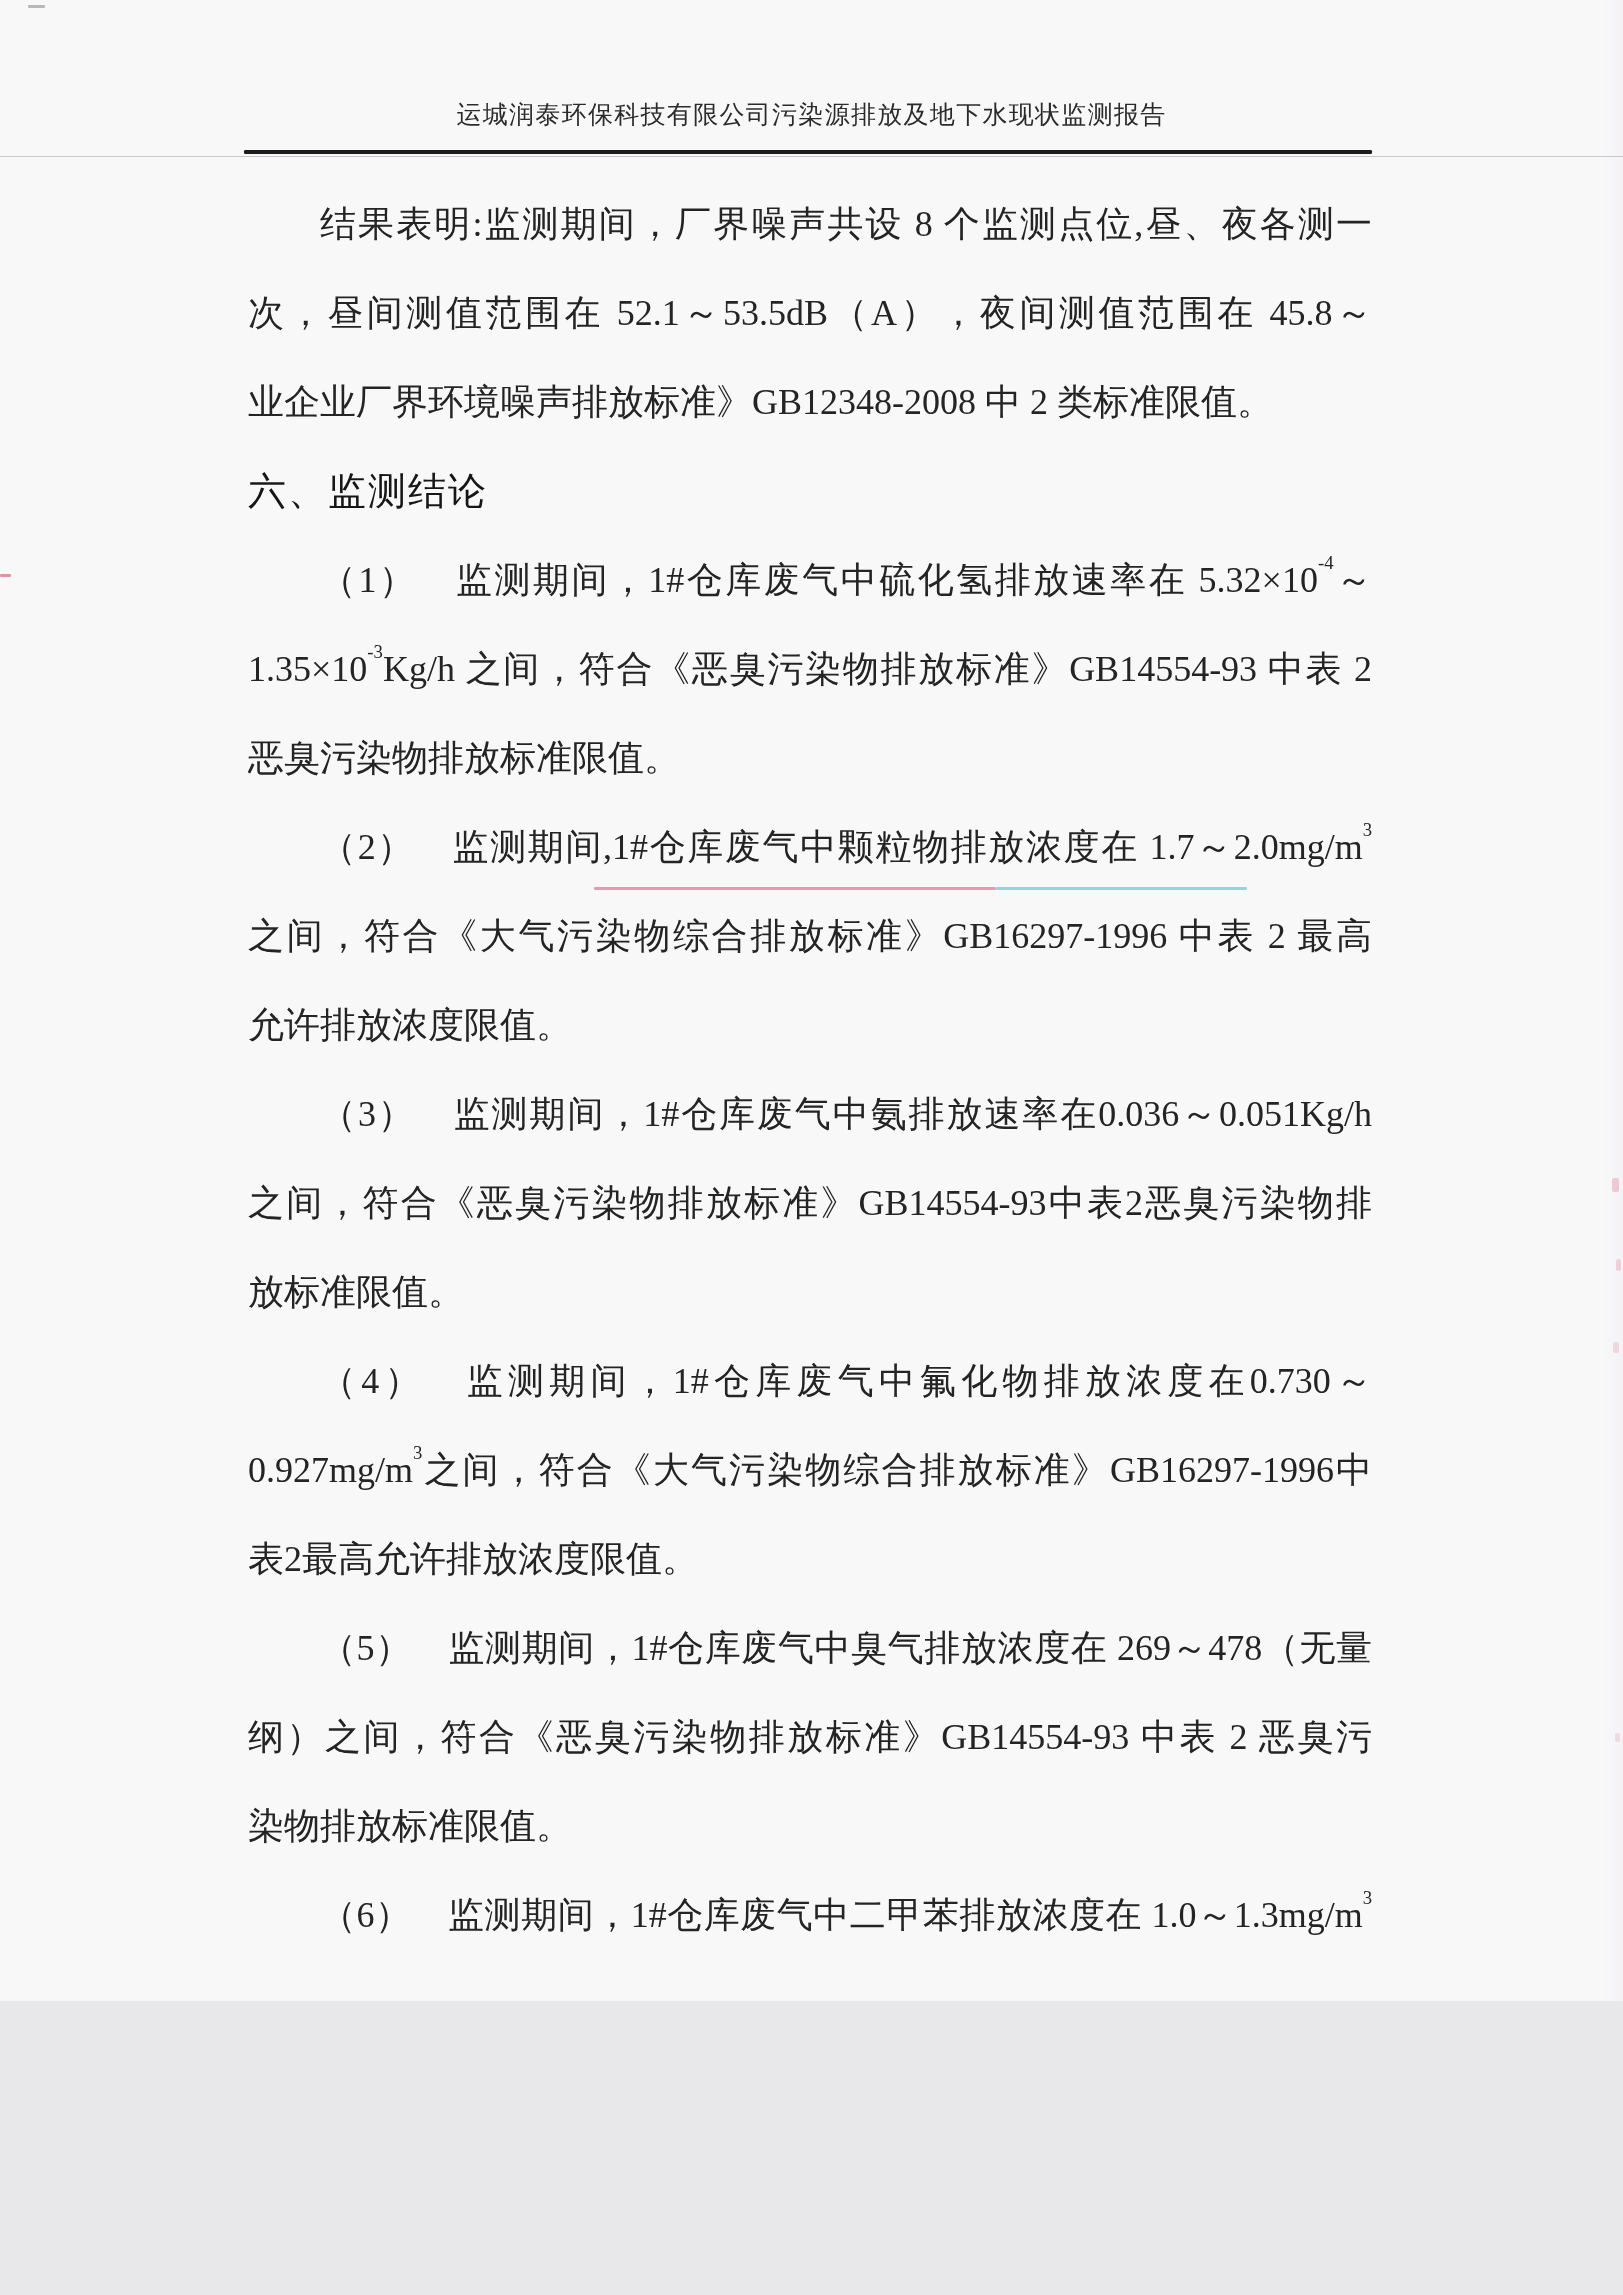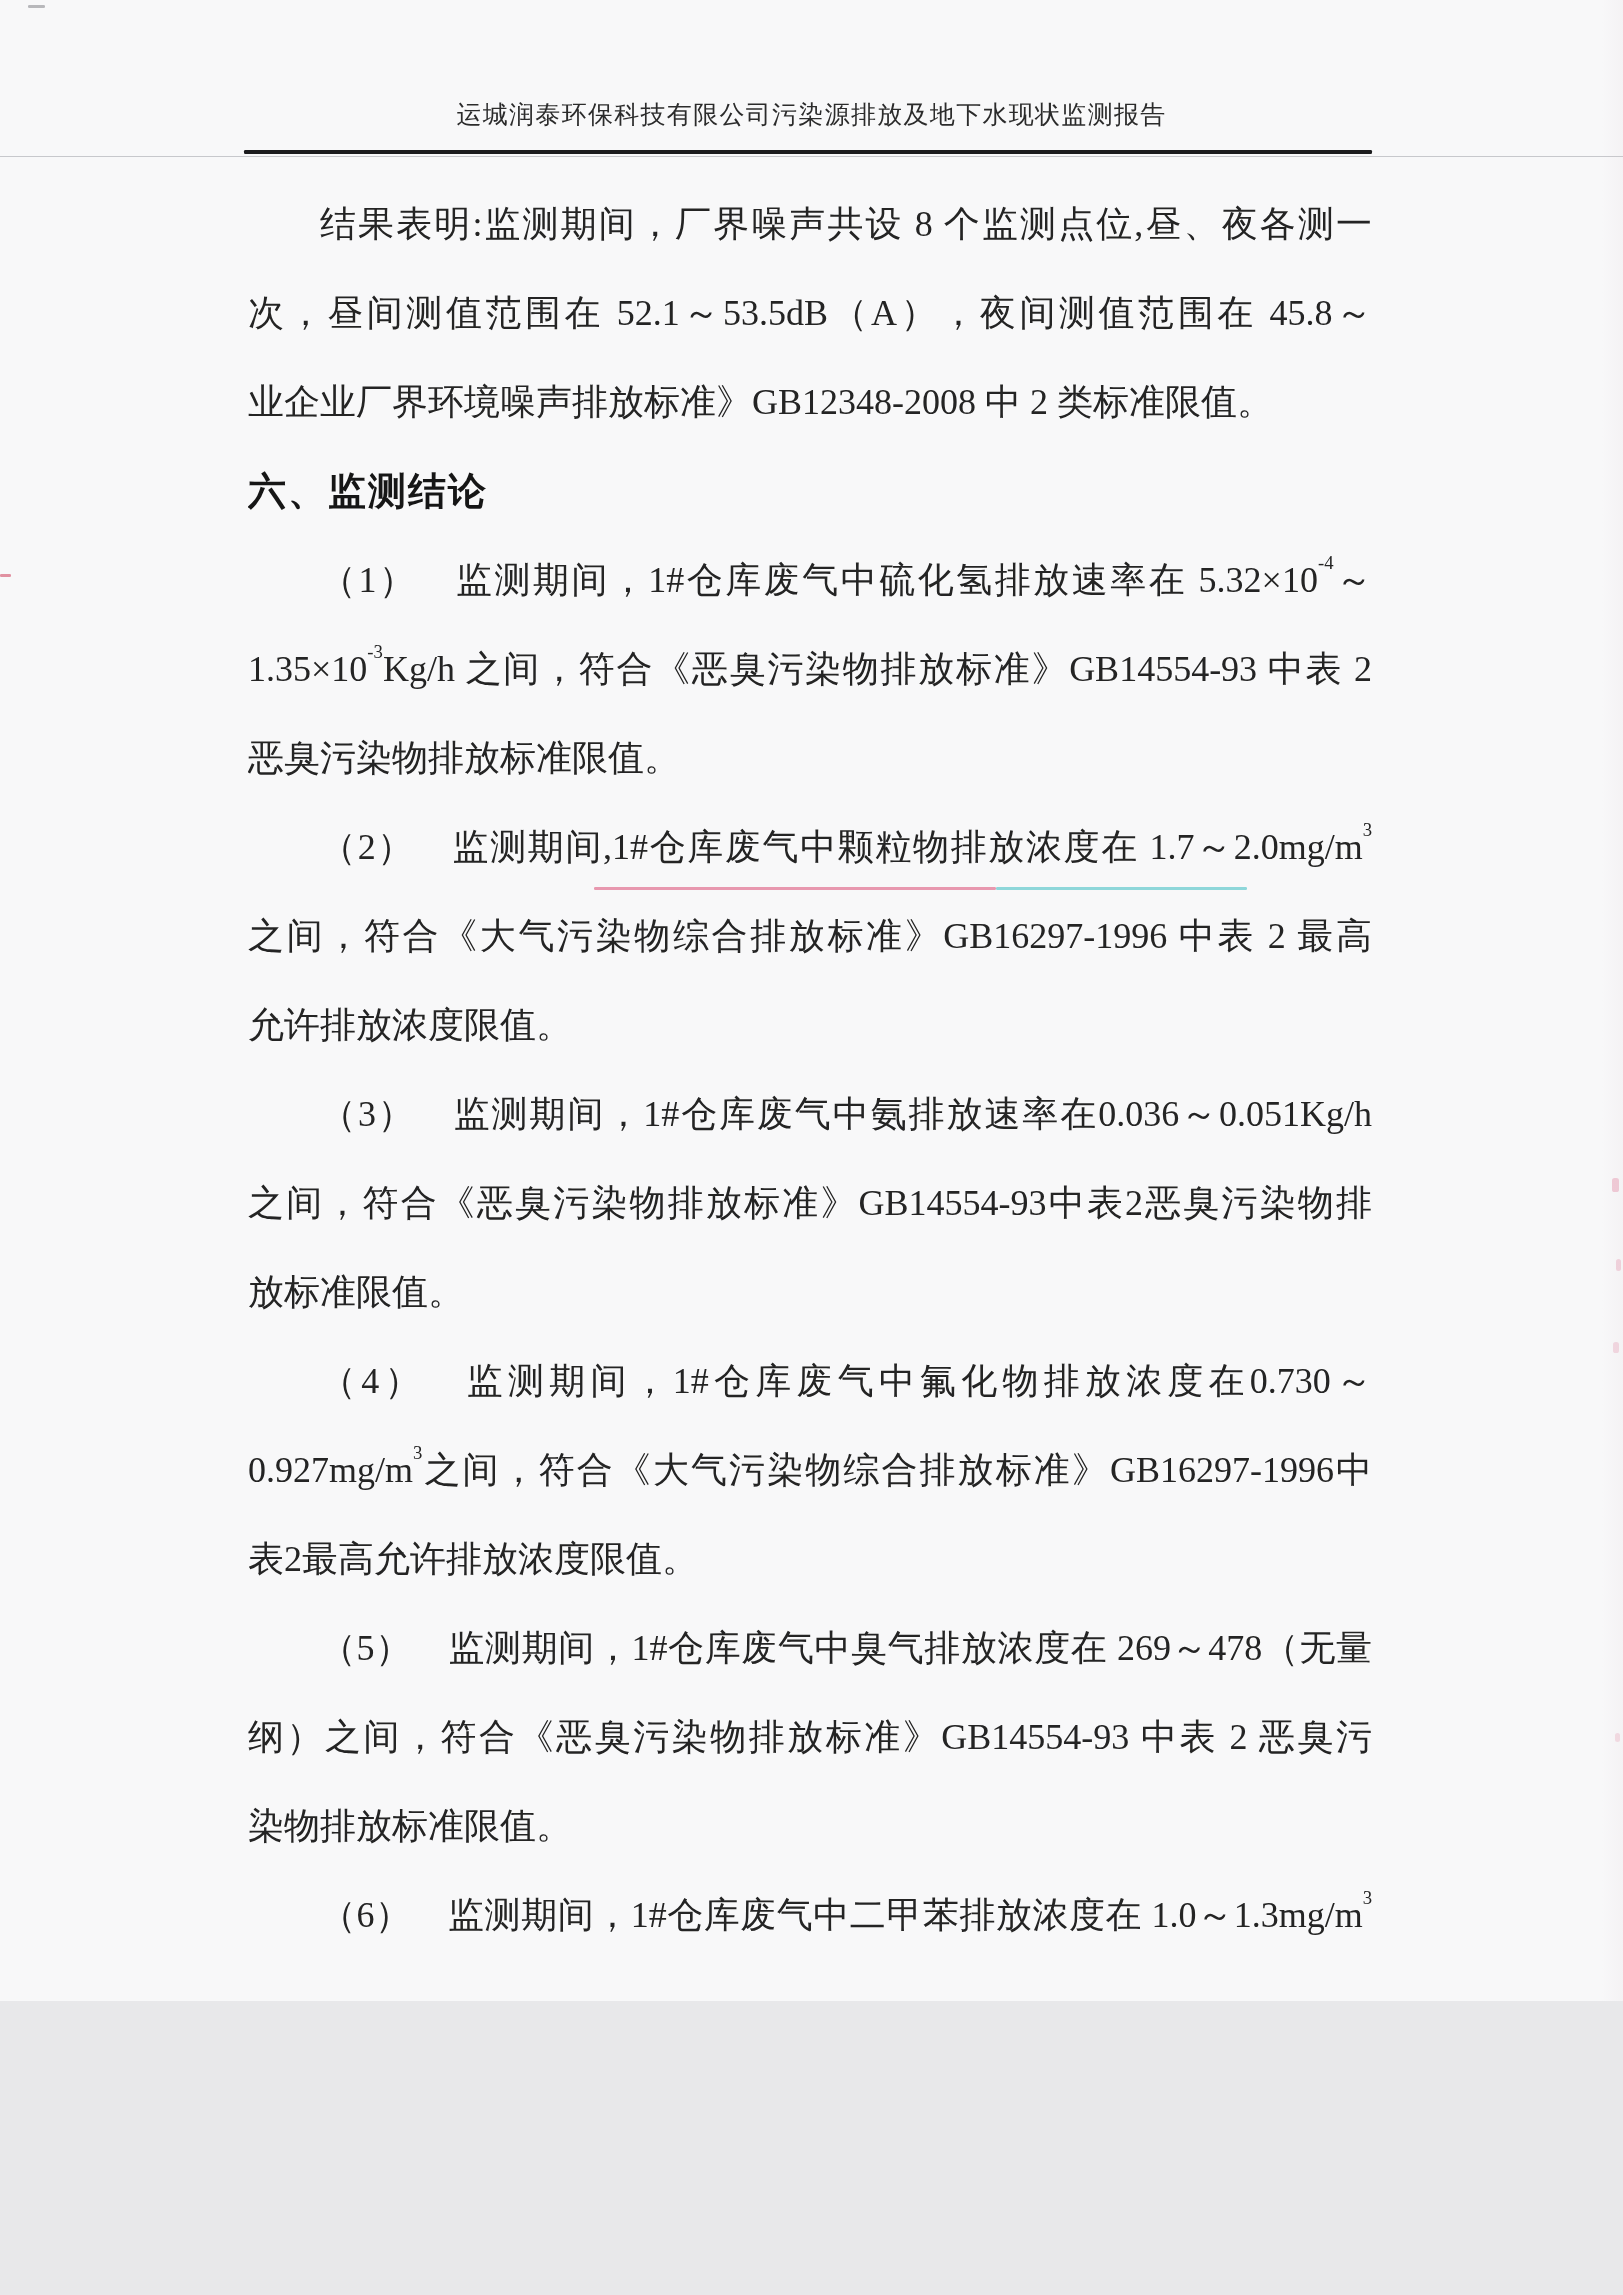--- a/index.html
+++ b/index.html
@@ -24,21 +24,21 @@
     position:relative;
     height:89px;line-height:89px;
     font-size:36px;
     overflow:hidden;
     text-align:justify;text-align-last:justify;text-justify:inter-character;
     white-space:normal;
     color:#242424;
   }
   .line.no-just{text-align:center;text-align-last:left;}
   .line.indent{text-indent:72px;}
-  .line.heading{font-weight:700;font-size:38px;color:#161616;letter-spacing:2px;}
+  .line.heading{font-weight:400;font-size:38px;color:#161616;letter-spacing:2px;}
   .line sup{font-size:0.52em;line-height:0;position:relative;top:-0.55em;letter-spacing:0;}
   
   .hl-underline{position:absolute;top:84px;height:2.6px;border-radius:1.3px;}
   
   .footer-page,.footer-company{position:absolute;color:#2a2a2a;}
   .footer-page{left:402px;top:2154px;font-size:26px;letter-spacing:2.6px;}
   .footer-company{left:681px;top:2152px;font-size:27.6px;letter-spacing:2px;}
   
   .artifact{position:absolute;}
   .a-topleft{left:27.6px;top:5.3px;width:17px;height:2.6px;background:rgba(120,120,125,0.5);border-radius:1.3px;}

